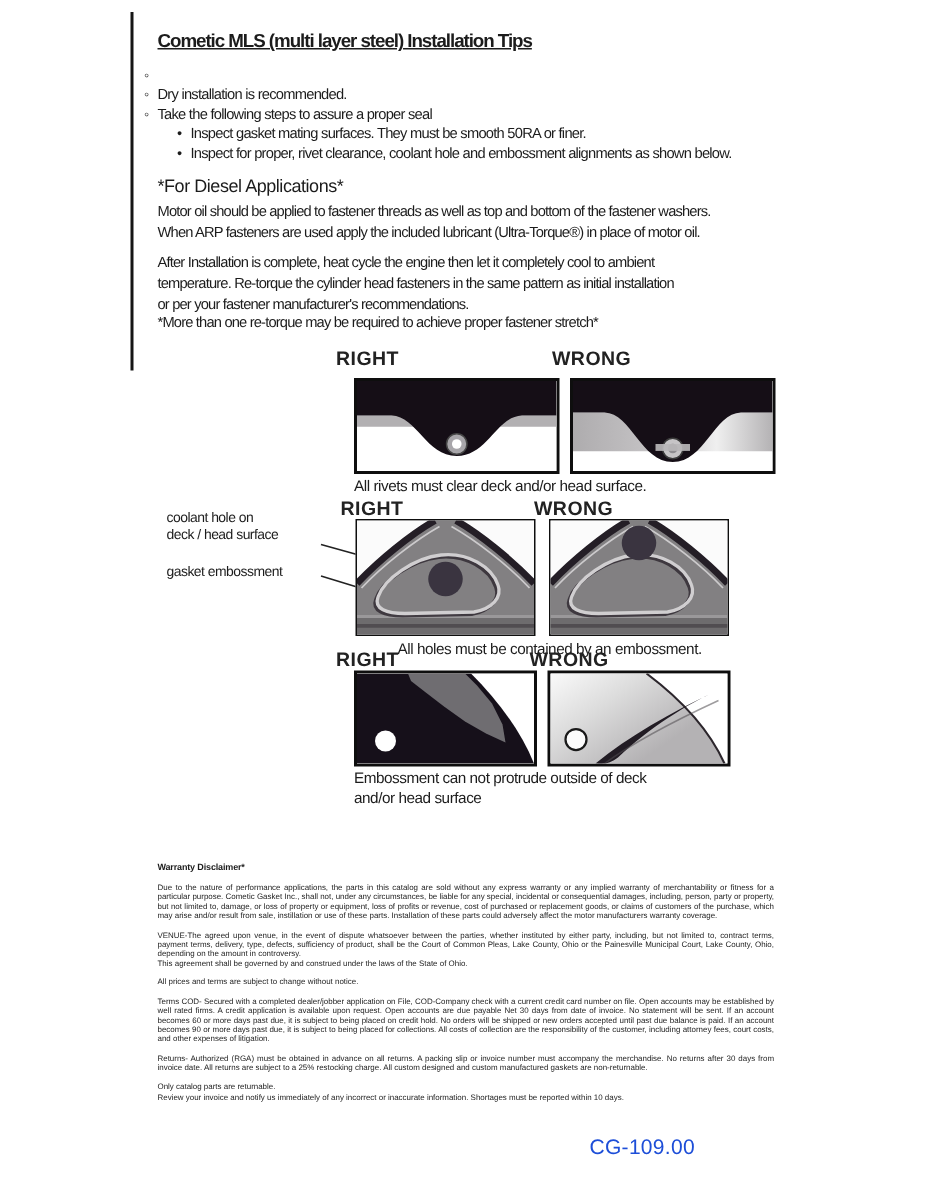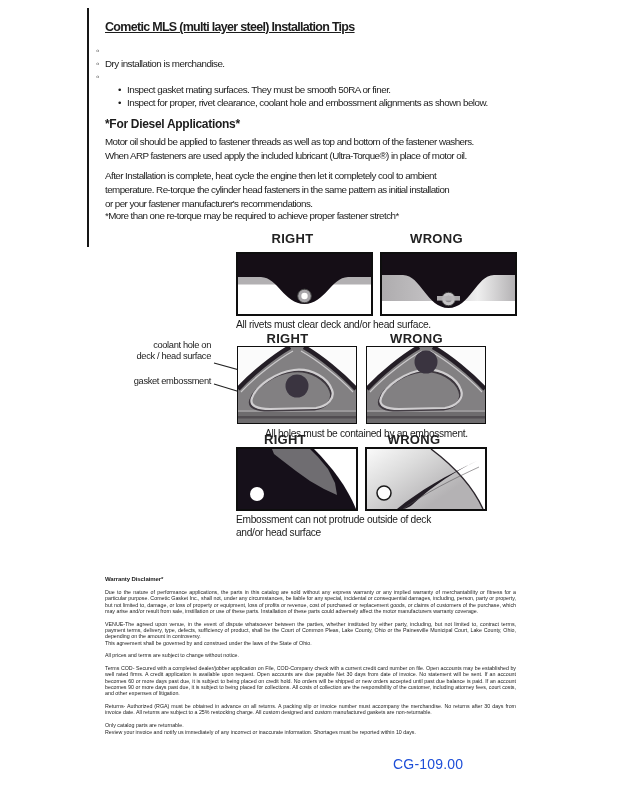--- a/index.html
+++ b/index.html
@@ -9,30 +9,30 @@
     font-family:"Liberation Sans",sans-serif;color:#1c1c1c;
   }
   .abs{position:absolute;}
   .vrule{left:87px;top:8px;width:2px;height:239px;background:#161616;}
   .title{left:105px;top:20px;font-size:12.5px;font-weight:bold;letter-spacing:-0.7px;
          text-decoration:underline;white-space:nowrap;text-align:center;}
   .tips{left:96px;top:44px;font-size:9.8px;letter-spacing:-0.5px;line-height:13px;width:470px;}
   .tip-row{display:flex;white-space:nowrap;}
   .tip-row.indent{margin-left:22px;}
   .tip-marker{width:9px;flex:0 0 9px;}
-  .h-diesel{left:105px;top:117px;font-size:12px;font-weight:bold;letter-spacing:-0.3px;white-space:nowrap;}
+  .h-diesel{left:105px;top:117px;font-size:12px;font-weight:normal;letter-spacing:-0.3px;white-space:nowrap;}
   .body-p{font-size:9.8px;letter-spacing:-0.55px;line-height:13.8px;white-space:pre-line;width:460px;}
   .p1{left:105px;top:135px;}
   .p2{left:105px;top:169px;}
   .note{left:105px;top:209px;}
-  .dlabel{font-size:13px;font-weight:600;letter-spacing:0.3px;color:#222;text-align:center;white-space:nowrap;}
+  .dlabel{font-size:13px;font-weight:600;letter-spacing:0.3px;color:#222;white-space:nowrap;}
   .panel{border:2px solid #0e0e0e;background:#fff;line-height:0;}
   .panel.thin{border-width:1.5px;}
   .caption{font-size:10.2px;letter-spacing:-0.3px;white-space:pre-line;line-height:13px;}
-  .ann{font-size:9.3px;letter-spacing:-0.35px;line-height:10.5px;text-align:right;width:100px;white-space:pre-line;}
+  .ann{font-size:9.3px;letter-spacing:-0.35px;line-height:10.5px;text-align:left;width:100px;white-space:pre-line;}
   .disc{left:105px;top:576px;width:411px;}
   .disc h4{margin:0 0 7px 0;font-size:6px;letter-spacing:-0.1px;}
   .disc p{margin:0 0 6.5px 0;font-size:5.3px;line-height:6.3px;letter-spacing:0;
           text-align:justify;white-space:pre-line;color:#222;}
   .code{left:393px;top:756px;font-size:14px;letter-spacing:0.2px;color:#1d4ed8;white-space:nowrap;}
   svg{display:block;}
 </style>
 </head>
 <body>
 
@@ -41,24 +41,25 @@
   <div class="abs vrule"></div>
 
   <div class="abs title">Cometic MLS (multi layer steel) Installation Tips</div>
 
   <div class="abs tips">
     <div class="tip-row">
       <span class="tip-marker">◦</span>
     </div>
     <div class="tip-row">
       <span class="tip-marker">◦</span>
-      <span>Dry installation is merchandise.</span>
+      <span>Dry installation is recommended.</span>
     </div>
     <div class="tip-row">
       <span class="tip-marker">◦</span>
+      <span>Take the following steps to assure a proper seal</span>
     </div>
     <div class="tip-row indent">
       <span class="tip-marker">•</span>
       <span>Inspect gasket mating surfaces.  They must be smooth 50RA or finer.</span>
     </div>
     <div class="tip-row indent">
       <span class="tip-marker">•</span>
       <span>Inspect for proper, rivet clearance, coolant hole and embossment alignments as shown below.</span>
     </div>
   </div>

